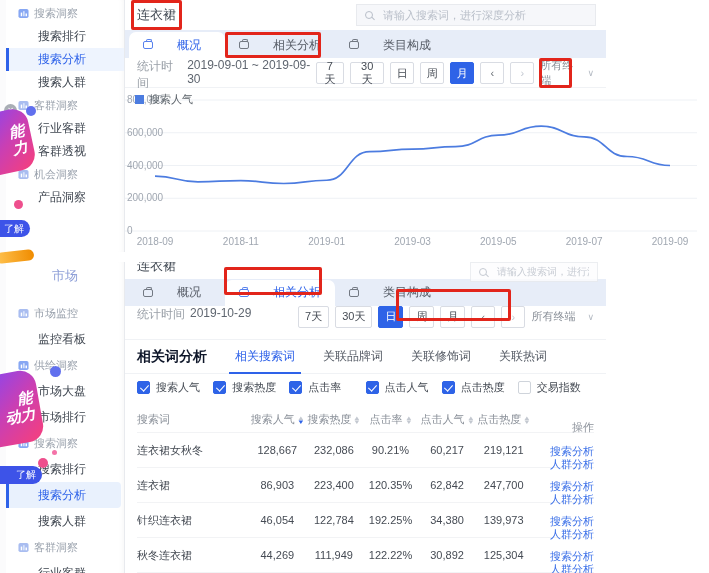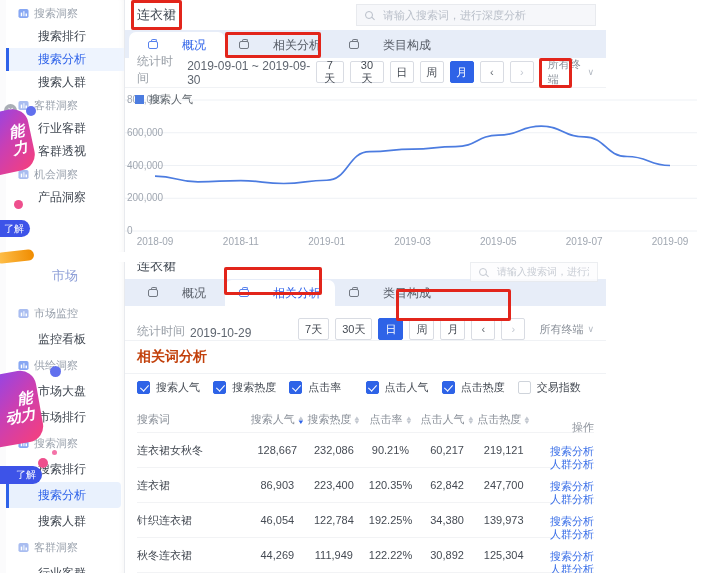--- a/index.html
+++ b/index.html
@@ -33,50 +33,50 @@
   .searchbox .ph { font-size:11px; color:#b9bfc9; white-space:nowrap; overflow:hidden; }
   .mag { width:8px; height:8px; border:1.4px solid #b9bfc9; border-radius:50%; position:relative; flex:none; }
   .mag::after { content:''; position:absolute; width:4px; height:1.4px; background:#b9bfc9; transform:rotate(45deg); right:-3px; bottom:-1px; }
 
   .clip-title { height:18px; overflow:hidden; padding:0 10px; }
   .clip-title .kw-title { display:block; margin-top:-5px; }
   .searchbox.floating { position:absolute; top:0; right:8px; width:128px; height:20px; opacity:.8; background:#fdfdfe; z-index:6; }
   .searchbox.floating .ph { font-size:10px; }
 
   .tabbar { height:28px; background:#e7edf8; display:flex; align-items:flex-end; padding-left:4px; }
-  .tab { height:26px; min-width:96px; display:flex; align-items:center; justify-content:center; gap:24px;
+  .tab { height:26px; min-width:96px; display:flex; align-items:center; justify-content:flex-start; gap:24px;
          font-size:12px; color:#555b65; cursor:pointer; padding:0 14px; }
   .tab.active { background:#fff; color:#2e62e9; border-radius:7px 7px 0 0; }
   .case { width:10px; height:8px; border:1.2px solid currentColor; border-radius:2px; position:relative; opacity:.8; flex:none; }
   .case::before { content:''; position:absolute; width:4px; height:2px; border:1.2px solid currentColor; border-bottom:none;
                   border-radius:2px 2px 0 0; left:1.8px; top:-3px; }
 
-  .statrow { height:30px; background:#fff; display:flex; align-items:flex-end; padding:0 12px; border-bottom:1px solid #f0f2f5; }
+  .statrow { height:30px; background:#fff; display:flex; align-items:flex-start; padding:0 12px; border-bottom:1px solid #f0f2f5; }
   .panel.bottom .statrow { height:36px; }
   .stat-label { font-size:12px; color:#9aa0a8; }
   .stat-value { font-size:12px; color:#5f6670; margin-left:5px; }
   .controls { margin-left:auto; display:flex; align-items:center; gap:6px; }
   .pbtn, .abtn { min-width:24px; height:22px; border:1px solid #d9dce3; border-radius:2px; background:#fff; font-size:11px;
           color:#454b54; display:flex; align-items:center; justify-content:center; padding:0 6px; cursor:pointer; }
   .pbtn.sel { background:#2e63e7; border-color:#2e63e7; color:#fff; }
   .abtn { color:#6a7077; }
   .abtn.dis { color:#c4c9d2; }
-  .dropdown { display:flex; align-items:center; gap:4px; font-size:11px; color:#8a9099; margin-left:8px; cursor:pointer; }
+  .dropdown { display:flex; align-items:center; gap:12px; font-size:11px; color:#8a9099; margin-left:0; cursor:pointer; }
   .caret { font-size:9px; color:#b3b9c2; }
 
   
   .chart-wrap { position:relative; height:164px; background:#fff; }
   .legend { position:absolute; left:10px; top:4px; display:flex; align-items:center; gap:5px; font-size:11px; color:#5b6269; }
   .legend .sq { width:9px; height:9px; background:#2e63e7; flex:none; }
   .chart-wrap svg { display:block; }
   .chart-wrap text { font-size:10px; fill:#a0a7b1; }
 
   
   .sectionrow { height:34px; display:flex; align-items:center; padding:0 12px; gap:26px; background:#fff; border-bottom:1px solid #f0f2f5; }
-  .section-title { font-size:14px; font-weight:bold; color:#c2410c; }
+  .section-title { font-size:14px; font-weight:bold; color:#0f172a; }
   .subtabs { display:flex; gap:24px; }
   .subtab { font-size:12px; color:#555b65; cursor:pointer; position:relative; padding:9px 2px; }
   .subtab.active { color:#2e62e9; }
   .subtab.active::after { content:''; position:absolute; left:-4px; right:-4px; bottom:0; height:2px; background:#2e62e9; }
 
   
   .metrics { padding:6px 12px 4px; background:#fff; }
   .m-row { display:flex; margin-bottom:8px; }
   .m-item { width:112px; display:flex; align-items:center; gap:6px; font-size:11px; color:#454b54; cursor:pointer; }
   .cb { width:13px; height:13px; border:1px solid #cfd4db; border-radius:2px; background:#fff; flex:none; position:relative; }
@@ -333,20 +333,26 @@
           <button class="abtn">‹</button>
           <button class="abtn dis">›</button>
           <span class="dropdown">
               <span>所有终端</span>
               <span class="caret">∨</span>
             </span>
         </div>
       </div>
       <div class="sectionrow">
         <span class="section-title">相关词分析</span>
+        <div class="subtabs">
+          <span class="subtab active">相关搜索词</span>
+          <span class="subtab">关联品牌词</span>
+          <span class="subtab">关联修饰词</span>
+          <span class="subtab">关联热词</span>
+        </div>
       </div>
       <div class="metrics">
         <div class="m-row">
           <label class="m-item">
               <span class="cb checked"></span>
               <span>搜索人气</span>
             </label>
           <label class="m-item">
               <span class="cb checked"></span>
               <span>搜索热度</span>

